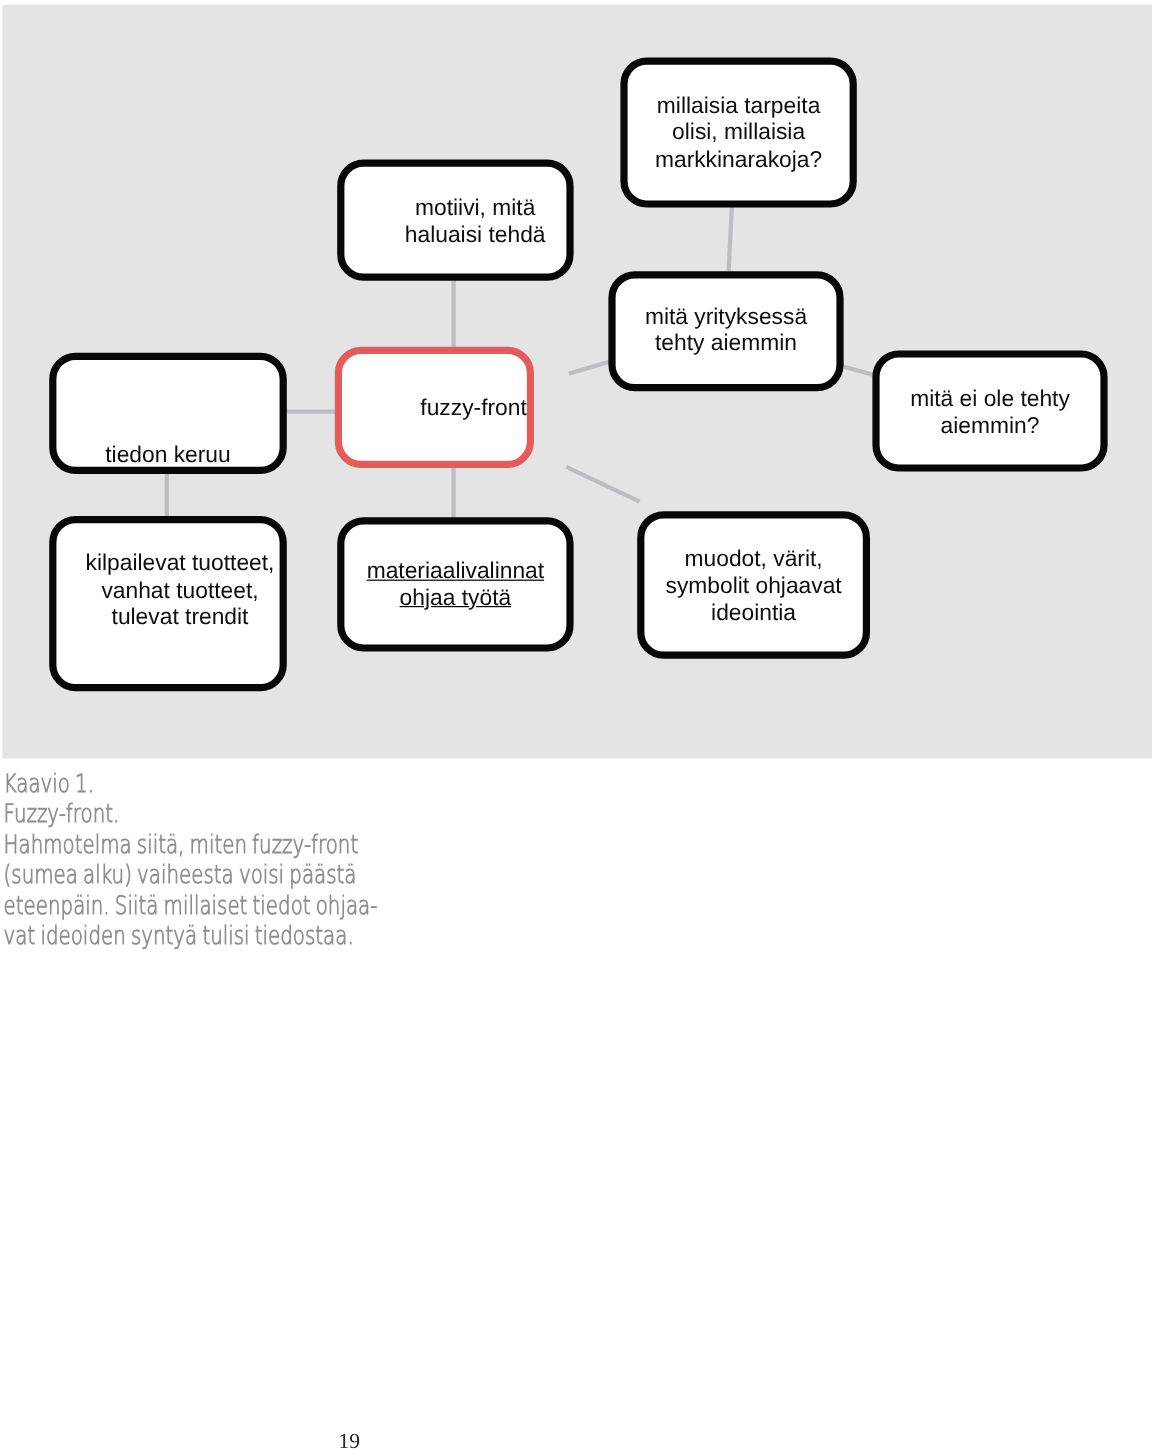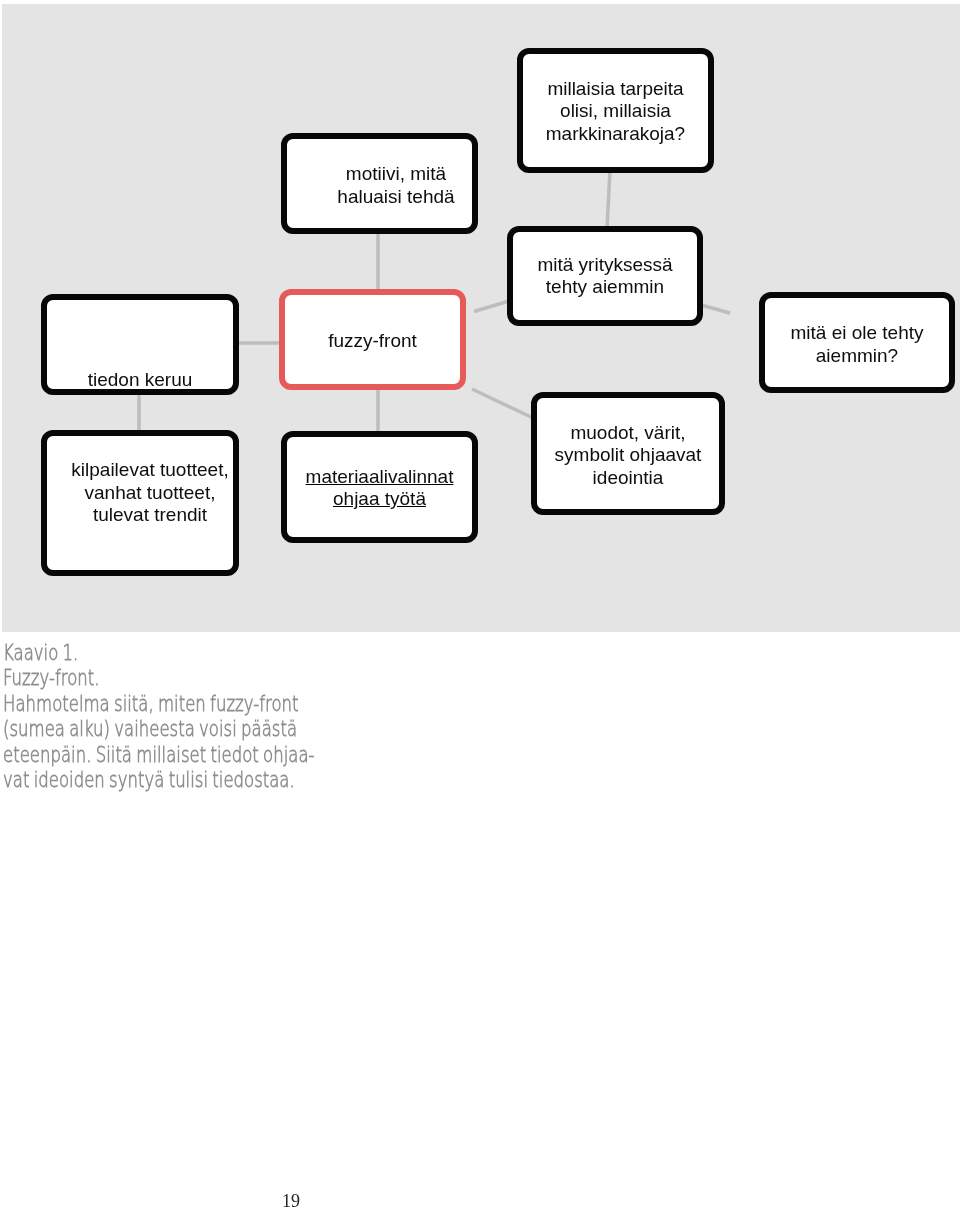--- a/index.html
+++ b/index.html
@@ -3,21 +3,21 @@
 <meta charset="utf-8">
 <title>Kaavio 1. Fuzzy-front</title>
 <style>
   html,body{margin:0;padding:0;background:#ffffff;}
   body{width:960px;height:1210px;position:relative;overflow:hidden;
        font-family:"Liberation Sans",sans-serif;}
   #page{position:absolute;left:0;top:0;width:960px;height:1210px;}
   #figure{position:absolute;left:2px;top:3.8px;width:958px;height:628.7px;background:#e4e4e4;}
   #edges{position:absolute;left:0;top:0;width:960px;height:640px;}
   .node{position:absolute;box-sizing:border-box;background:#ffffff;
-        border:6px solid #070707;border-radius:12px;
+        border:6px solid #070707;border-radius:22px;
         display:flex;align-items:center;justify-content:center;}
   .node .txt{font-size:19px;line-height:22.5px;text-align:center;color:#0e0e10;
              font-weight:400;letter-spacing:0px;position:relative;top:2px;
              transform:translateZ(0);}
   .node.accent{border-color:#e65b59;}
   #caption{position:absolute;left:3px;top:640.5px;width:460px;color:#8f8f93;
            font-family:"DejaVu Sans Light","DejaVu Sans",sans-serif;
            font-weight:700;font-size:21px;line-height:25.6px;}
   #caption > div{transform:scaleX(0.787) translateZ(0);transform-origin:left center;
                  white-space:nowrap;word-spacing:-1.2px;}
@@ -50,33 +50,33 @@
       </div>
       <div class="node" id="n-tarpeet" style="left: 517px; top: 48px; width: 197px; height: 125px;">
         <span class="txt" style="top: 1px;">millaisia tarpeita<br>olisi, millaisia<br>markkinarakoja?</span>
       </div>
       <div class="node" id="n-yrityksessa" style="left: 507px; top: 226px; width: 196px; height: 100px;">
         <span class="txt" style="top: 0px; text-align: center;">mitä yrityksessä<br>tehty aiemmin</span>
       </div>
       <div class="node" id="n-tiedonkeruu" style="left: 41px; top: 294px; width: 198px; height: 101px; align-items: flex-end;">
         <span class="txt" style="top: 2px;">tiedon keruu</span>
       </div>
-      <div class="node accent" id="n-fuzzyfront" style="left: 279px; top: 289px; width: 187px; height: 101px;">
+      <div class="node accent" id="n-fuzzyfront" style="left: 279px; top: 289px; width: 166px; height: 101px; justify-content: flex-end;">
         <span class="txt" style="top: 2px;">fuzzy-front</span>
       </div>
-      <div class="node" id="n-eiole" style="left: 727px; top: 292px; width: 196px; height: 101px; margin-left: 32px;">
+      <div class="node" id="n-eiole" style="left: 727px; top: 292px; width: 196px; height: 101px;">
         <span class="txt" style="top: 2px;">mitä ei ole tehty<br>aiemmin?</span>
       </div>
       <div class="node" id="n-kilpailevat" style="left: 41px; top: 430px; width: 198px; height: 146px;">
         <span class="txt" style="top: -10px; margin-left: 20px;">kilpailevat tuotteet,<br>vanhat tuotteet,<br>tulevat trendit</span>
       </div>
       <div class="node" id="n-materiaali" style="left: 281px; top: 431px; width: 197px; height: 112px; text-decoration: underline;">
         <span class="txt" style="top: 1px;">materiaalivalinnat<br>ohjaa työtä</span>
       </div>
-      <div class="node" id="n-muodot" style="left: 531px; top: 392px; width: 194px; height: 123px;">
+      <div class="node" id="n-muodot" style="left: 531px; top: 426px; width: 194px; height: 123px;">
         <span class="txt" style="top: 2px;">muodot, värit,<br>symbolit ohjaavat<br>ideointia</span>
       </div>
     </div>
 
   <div id="caption" style="color: rgb(143, 143, 147);">
       <div>Kaavio 1.</div>
       <div>Fuzzy-front.</div>
       <div>Hahmotelma siitä, miten fuzzy-front</div>
       <div>(sumea alku) vaiheesta voisi päästä</div>
       <div>eteenpäin. Siitä millaiset tiedot ohjaa-</div>

